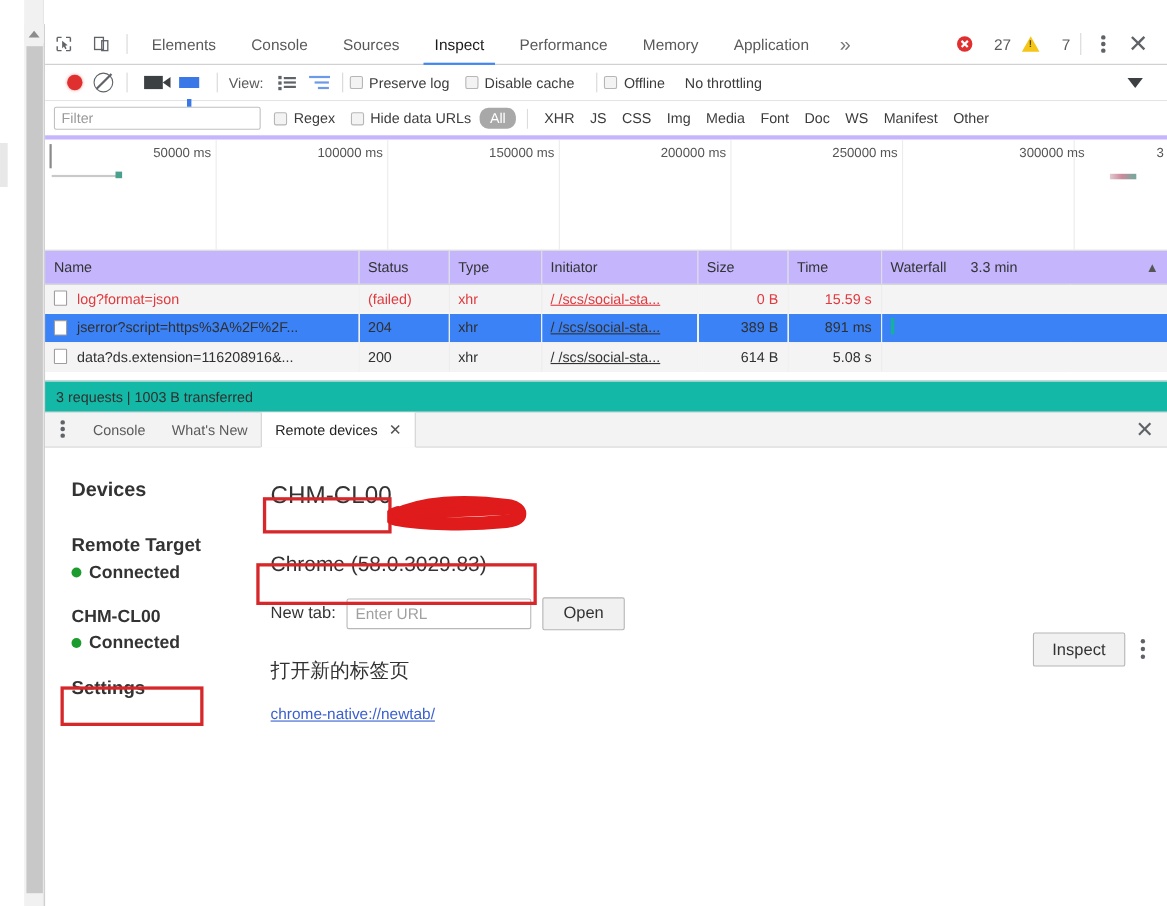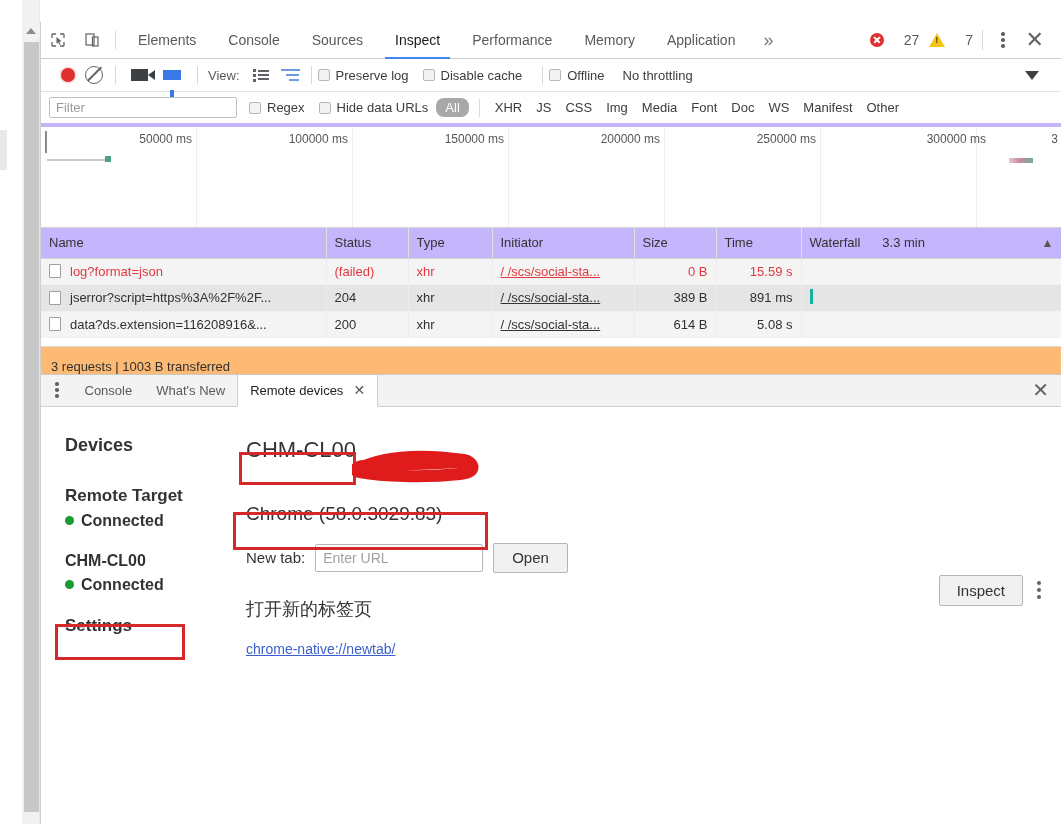--- a/index.html
+++ b/index.html
@@ -101,35 +101,35 @@
   .ov-bar2 { position:absolute; left:968px; top:31px; width:24px; height:5px;
              background:linear-gradient(to right,#d8b7bf 0%, #b9637a 45%, #3f8f7b 100%); opacity:.75; }
 
   
   .tbl { width:100%; border-collapse:collapse; table-layout:fixed; }
   .tbl th { font-weight:normal; font-size:13px; color:#333; text-align:left; padding:6px 8px; height:30px;
             border-right:1px solid #e0e0e0; border-bottom:1px solid #d2d2d2; background:#c4b5fd; }
   .tbl td { font-size:13px; padding:4px 8px; height:26px; border-right:1px solid #ececec;
             border-bottom:1px solid #f0f0f0; overflow:hidden; white-space:nowrap; text-overflow:ellipsis; }
   .tbl tr.row-odd td { background:#f4f4f4; }
-  .tbl tr.row-even td { background:#e5e5e5; }
+  .tbl tr.row-even td { background:#3b82f6; }
   .name-cell { display:flex; align-items:center; gap:9px; }
   .doccb { width:12px; height:14px; border:1px solid #9e9e9e; background:#fff; flex:none; border-radius:1px; }
   .err-text { color:#e0393e; }
   .num { text-align:right; }
   .ini-link { text-decoration:underline; color:#333; }
   .ini-link.err { color:#e0393e; text-decoration-color:#e0393e; }
   .wf-head { display:flex; align-items:center; gap:22px; }
   .wf-dur { font-size:13px; color:#333; }
   .sortarrow { color:#555; font-size:12px; }
   .wf-mark { width:3px; height:15px; background:#14b29a; display:inline-block; }
 
   
-  .summary { height:29px; display:flex; align-items:flex-start; padding:12px 10px; font-size:13px; color:#303030;
-             border-top:1px solid #d8d8d8; border-bottom:1px solid #c9c9c9; background:#fdba74; }
+  .summary { height:29px; display:flex; align-items:center; padding:0 10px; font-size:13px; color:#303030;
+             border-top:1px solid #d8d8d8; border-bottom:1px solid #c9c9c9; background:#14b8a6; }
 
   
   .drawer-tabs { height:32px; display:flex; align-items:stretch; background:#f3f3f3; border-bottom:1px solid #cfcfcf; }
   .dw-kebab { display:flex; flex-direction:column; justify-content:center; gap:2.5px; padding:0 14px; cursor:pointer; }
   .dw-kebab i { width:3.5px; height:3.5px; border-radius:50%; background:#5f6368; }
   .dw-tab { display:flex; align-items:center; padding:0 12px; font-size:13px; color:#5a5a5a; cursor:pointer; }
   .dw-tab.sel { background:#fff; color:#222; border-left:1px solid #cfcfcf; border-right:1px solid #cfcfcf;
                 border-bottom:1px solid #fff; margin-bottom:-1px; }
   .dw-tab .x { margin-left:10px; font-size:14px; color:#555; }
   .dw-close { margin-left:auto; font-size:20px; color:#5f6368; padding:0 12px; display:flex; align-items:center;

